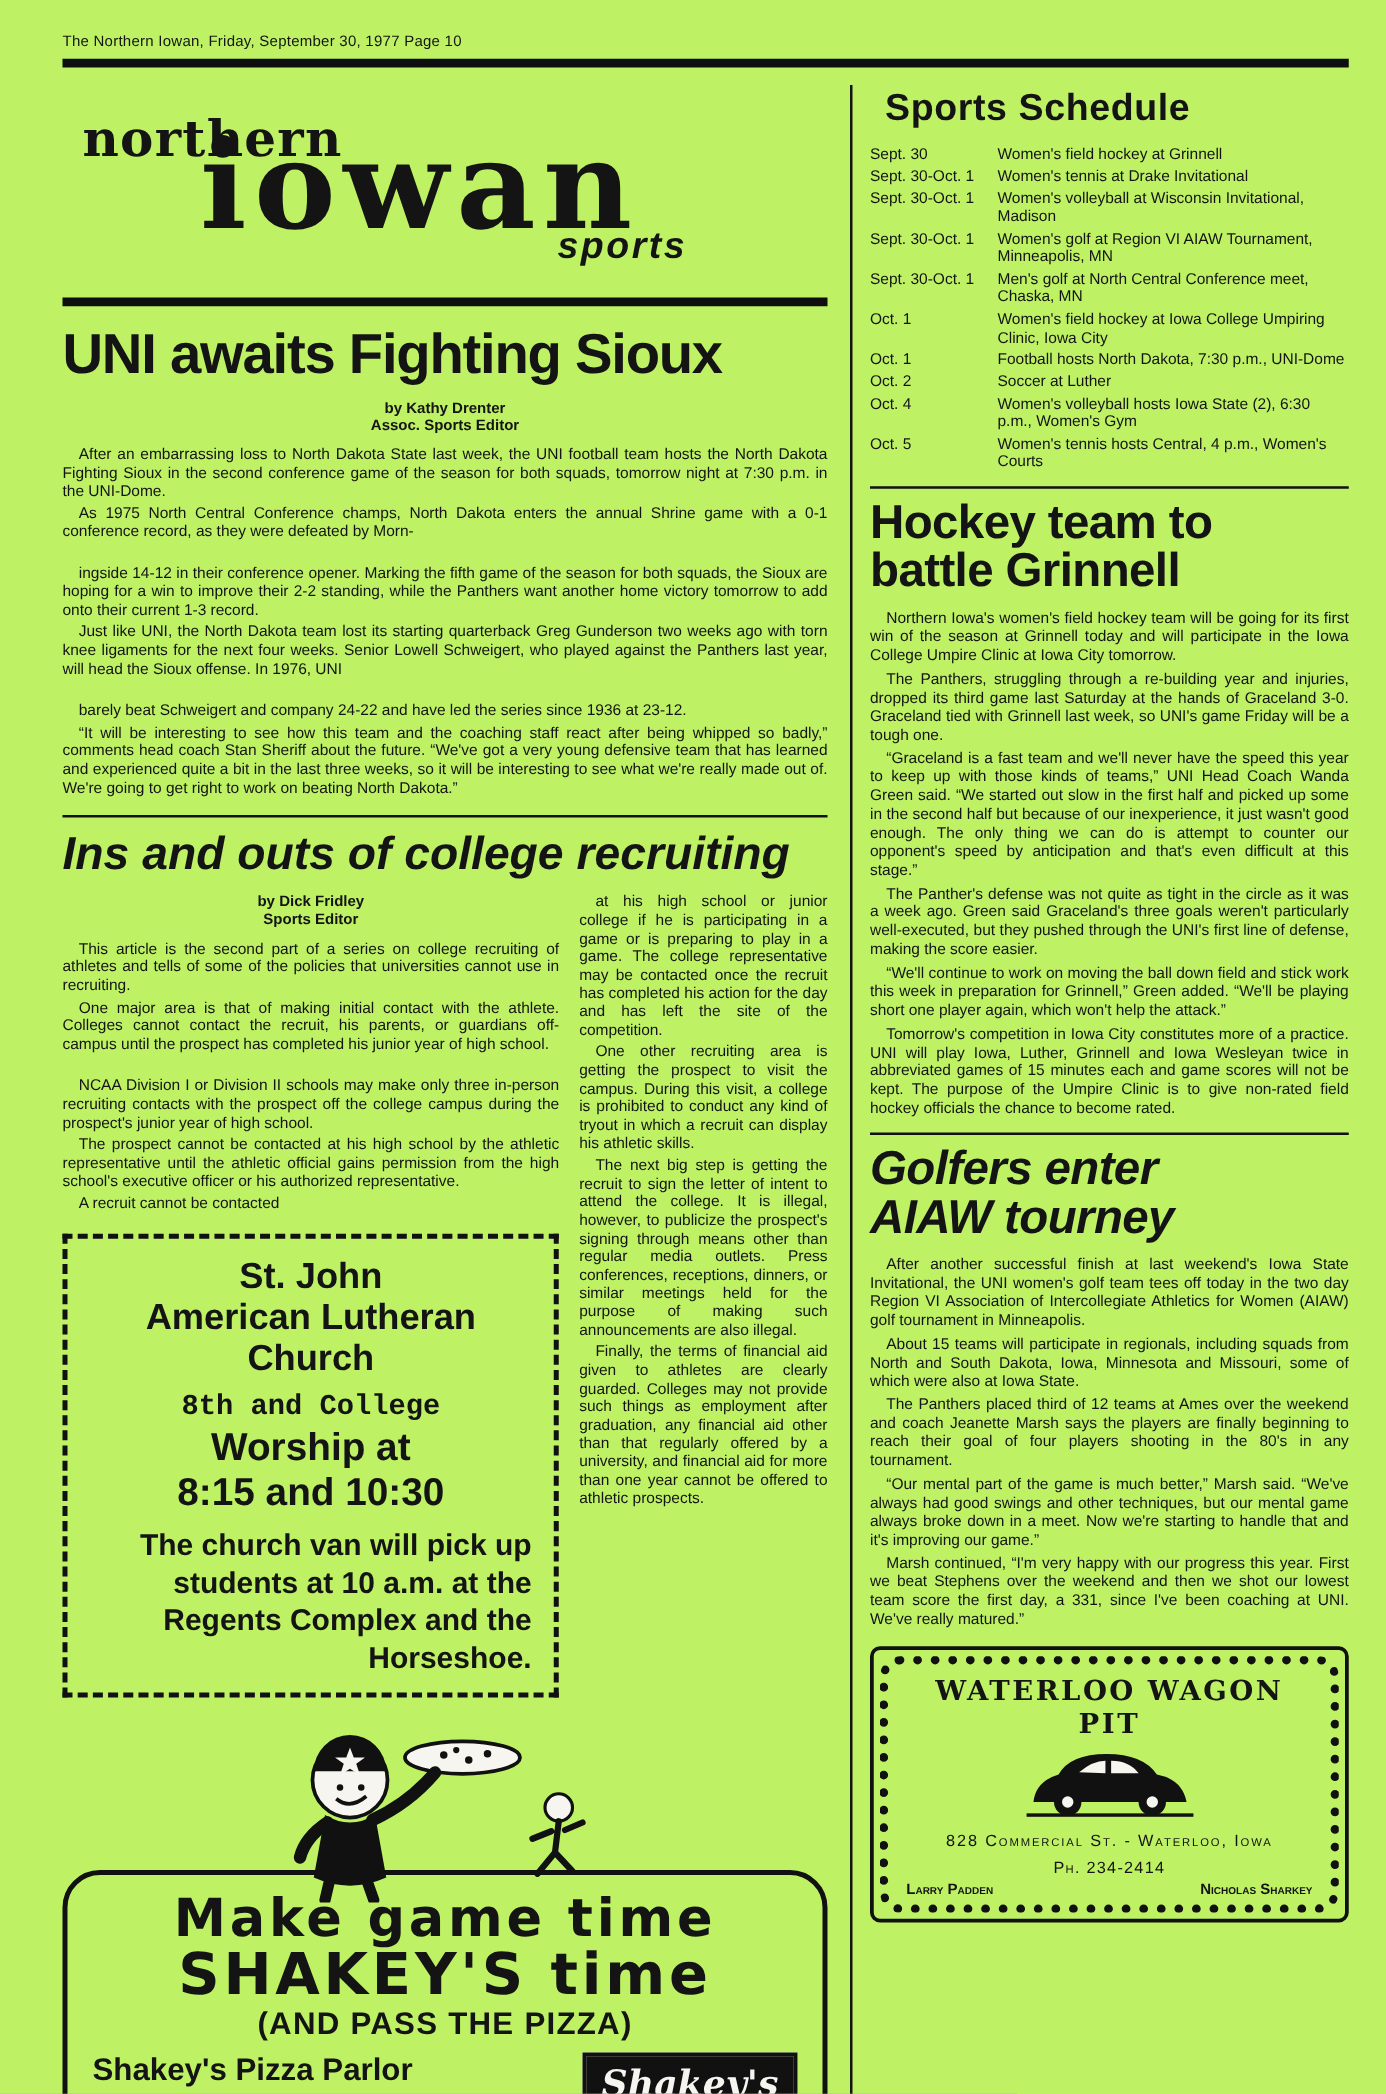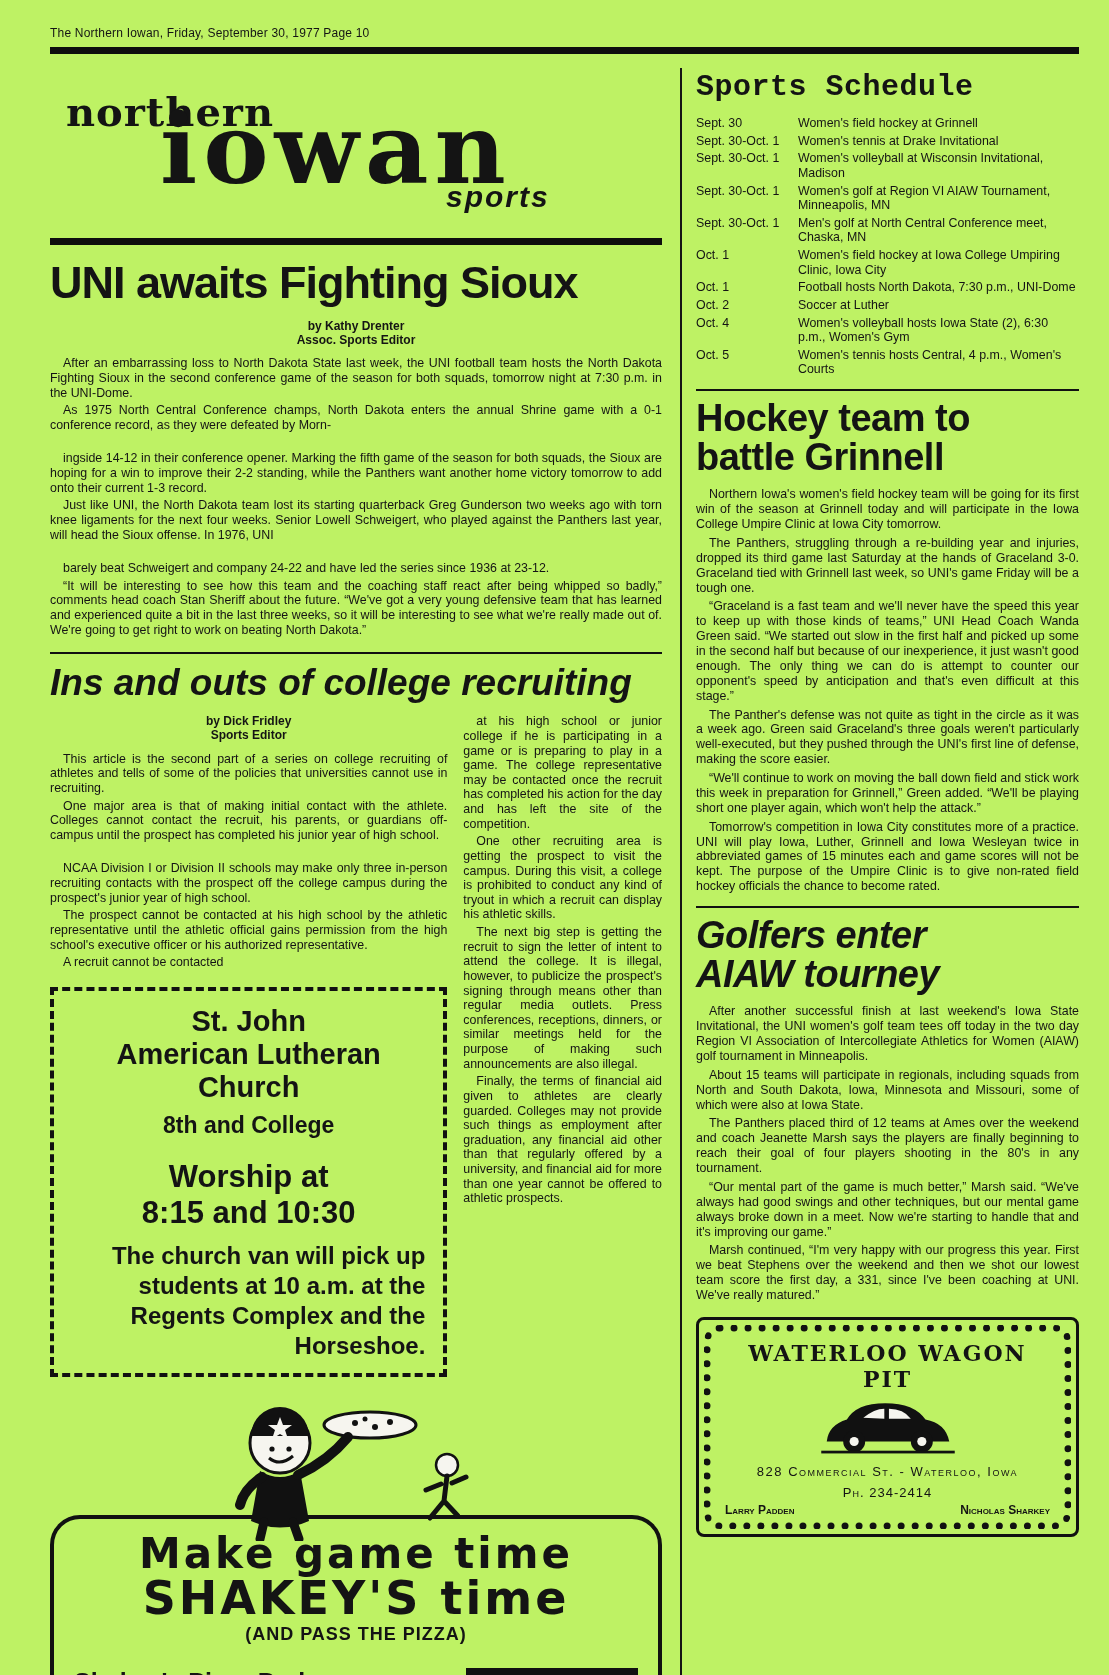--- a/index.html
+++ b/index.html
@@ -36,51 +36,51 @@
 
   .recr-headline { font-style: italic; font-weight: bold; font-size: 37px; margin: 0 0 10px; }
   .recr-body { display: flex; gap: 16px; }
   .recr-left { flex: 2; }
   .cols2 { margin-bottom: 14px; }
   .recr-col3 { flex: 1; }
 
   .church-ad { border: 4px dashed #111; padding: 14px 18px 12px; text-align: center; font-weight: bold; }
   .ch-line1 { font-size: 29px; }
   .ch-line2 { font-size: 29px; margin-bottom: 8px; }
-  .ch-line3 { font-size: 23px; margin-bottom: 20px; }
+  .ch-line3 { font-size: 23px; margin-bottom: 2px; font-family: Liberation Mono, monospace; }
   .ch-line4 { font-size: 31px; }
   .ch-line5 { font-size: 31px; margin-bottom: 10px; }
   .ch-note { font-size: 24px; text-align: right; line-height: 1.25; margin: 0; text-indent: 0 !important; }
 
   
   .shakeys { position: relative; margin-top: 20px; padding-top: 118px; }
   .sk-cartoon { position: absolute; top: -6px; left: 110px; }
   .sk-box { border: 4px solid #111; border-radius: 30px; padding: 14px 20px 14px; }
   .sk-title1 { text-align: center; font-size: 42px; font-weight: bold; letter-spacing: 3px;
     font-family: "DejaVu Sans", sans-serif; line-height: 1.0; }
   .sk-title2 { text-align: center; font-size: 46px; font-weight: bold; letter-spacing: 3px;
     font-family: "DejaVu Sans", sans-serif; line-height: 1.0; }
-  .sk-sub { text-align: center; font-size: 18px; font-weight: bold; letter-spacing: 1px; margin: 3px 0 23px; }
+  .sk-sub { text-align: center; font-size: 25px; font-weight: bold; letter-spacing: 1px; margin: 3px 0 8px; }
   .sk-info { display: flex; gap: 14px; align-items: flex-end; }
   .sk-left { flex: 1; font-weight: bold; }
   .sk-name { font-size: 25px; }
   .sk-addr { font-size: 22px; margin: 4px 0 2px; }
   .sk-cols { display: flex; gap: 34px; font-size: 21px; line-height: 1.3; }
   .sk-logo { width: 172px; border: 3px solid #111; text-align: center; background: #f6f5ef; align-self: flex-start; }
   .sk-logo-top { background: #111; color: #f6f5ef; font-family: "DejaVu Serif", serif;
     font-style: italic; font-weight: bold; font-size: 29px; padding: 5px 0 7px;
     border-radius: 0 0 45% 45% / 0 0 26% 26%; }
   .sk-logo-mid { padding: 3px 0 4px; font-weight: bold; }
   .sk-pizza { font-size: 33px; letter-spacing: 1px; display: block; }
   .sk-parlor { font-size: 12px; letter-spacing: 7px; display: block; }
   .sk-logo-bot { background: #111; color: #f6f5ef; font-family: Liberation Mono, monospace;
     font-style: italic; font-weight: bold; font-size: 14px; padding: 0 0; }
 
   
-  .sched-title { font-size: 30px; font-weight: bold; margin: 2px 0 12px; letter-spacing: .5px; font-family: Liberation Mono, monospace; }
+  .sched-title { font-size: 30px; font-weight: bold; margin: 2px 12px 12px; letter-spacing: .5px; }
   .schedule { font-size: 12.4px; }
   .sched-row { display: flex; margin-bottom: 3px; }
   .sched-date { width: 102px; flex-shrink: 0; }
   .sched-event { flex: 1; line-height: 1.18; }
 
   .hockey-headline, .golf-headline { font-size: 38px; font-weight: bold; line-height: 1.03;
     margin: 4px 0 10px; letter-spacing: -0.5px; }
   .golf-headline { font-style: italic; }
   .right-col p { font-size: 12.4px; line-height: 1.2; text-align: justify; margin-bottom: 4px; }
 

